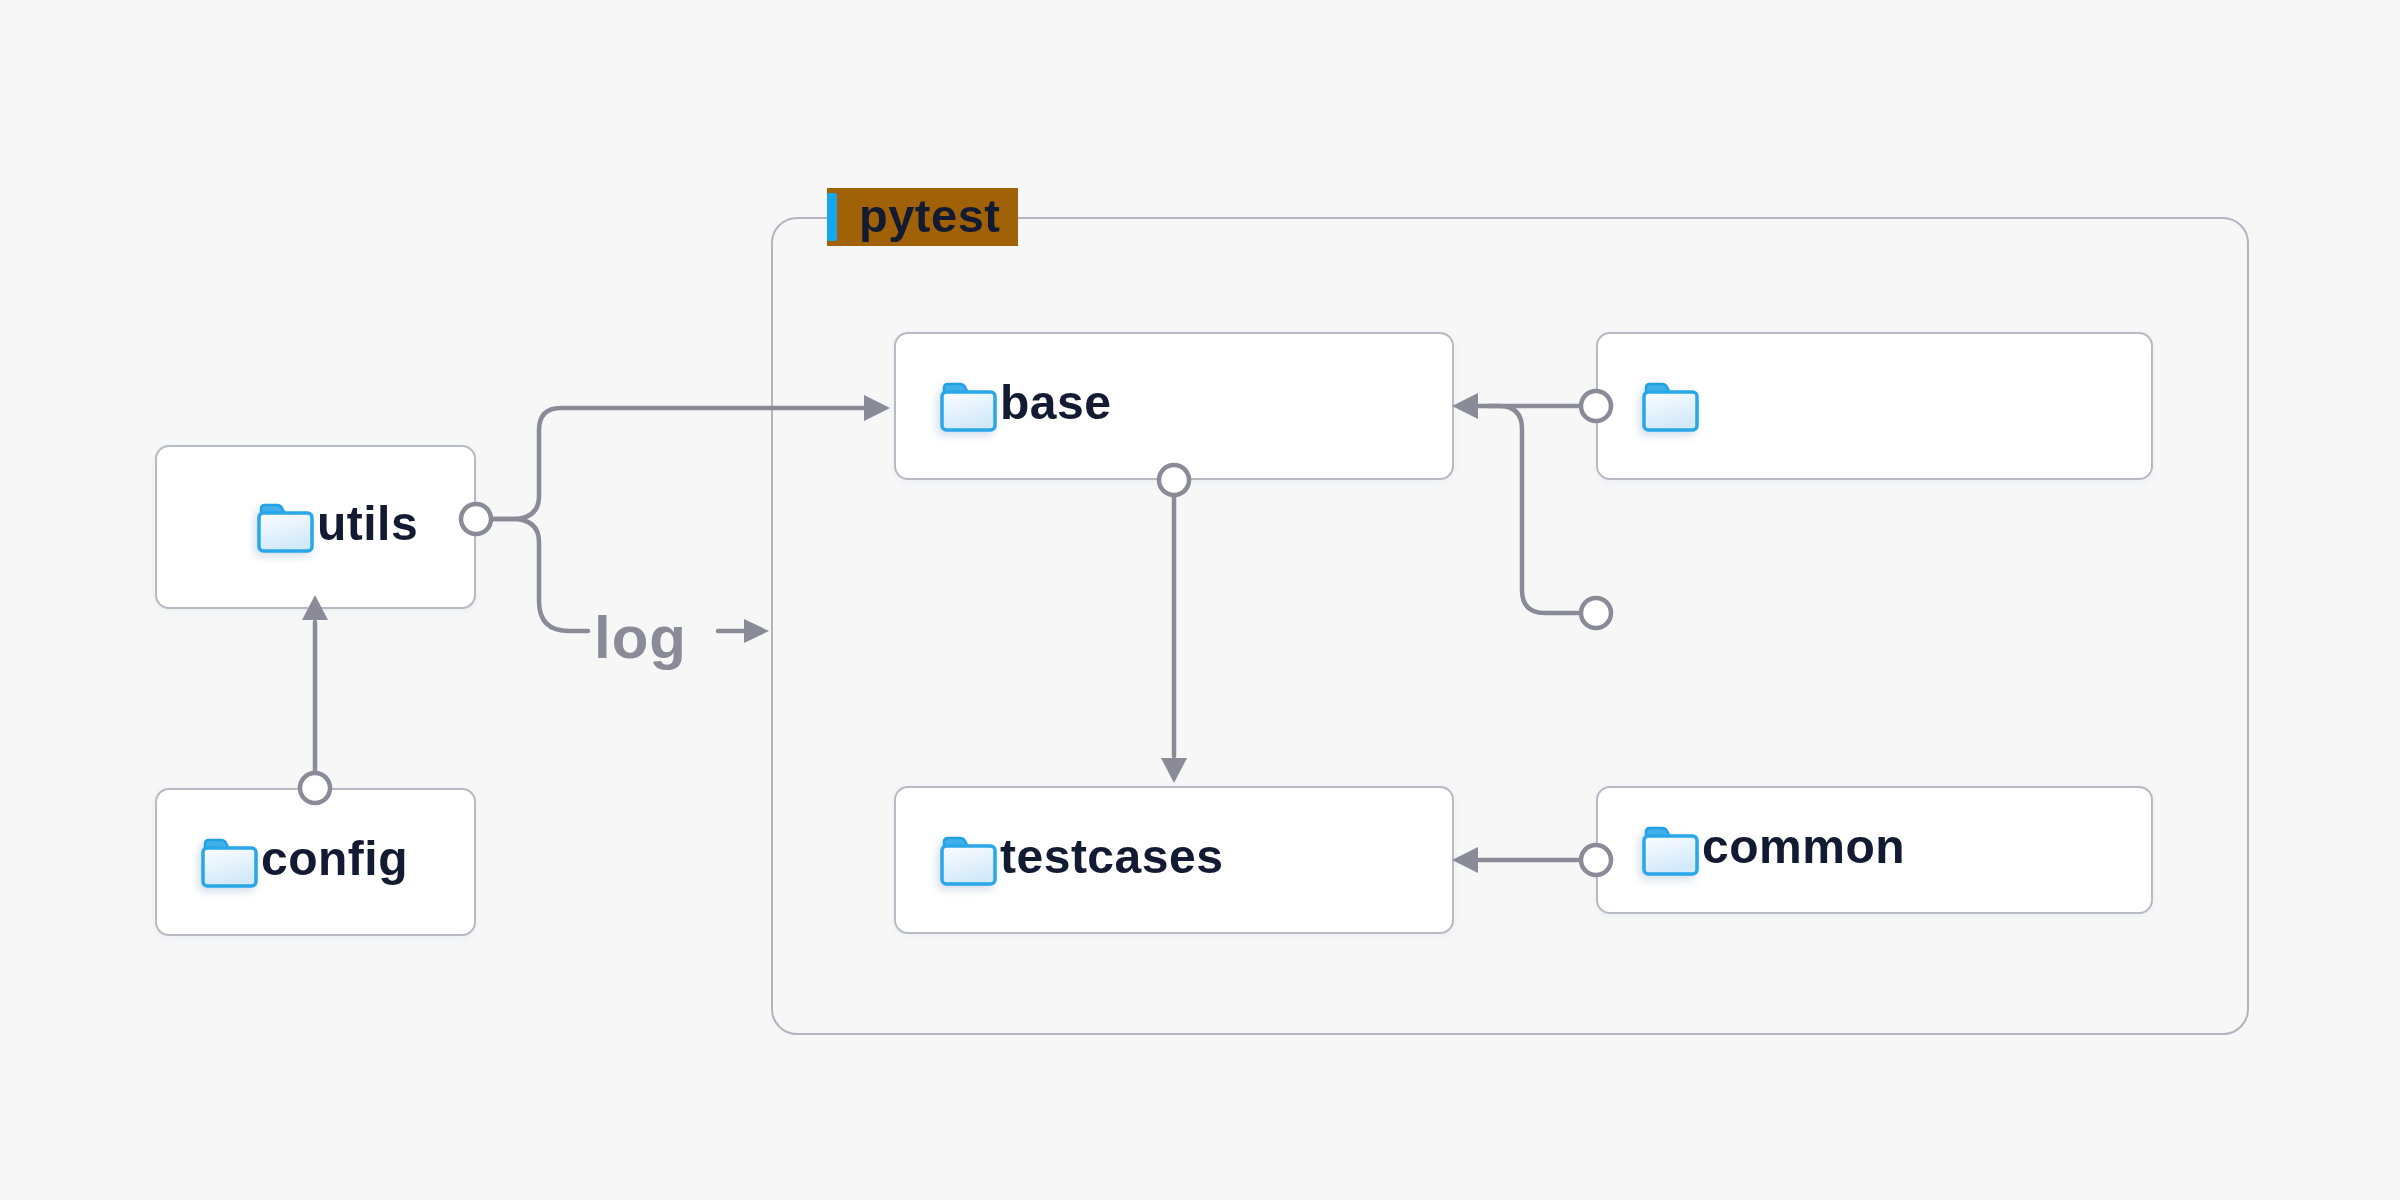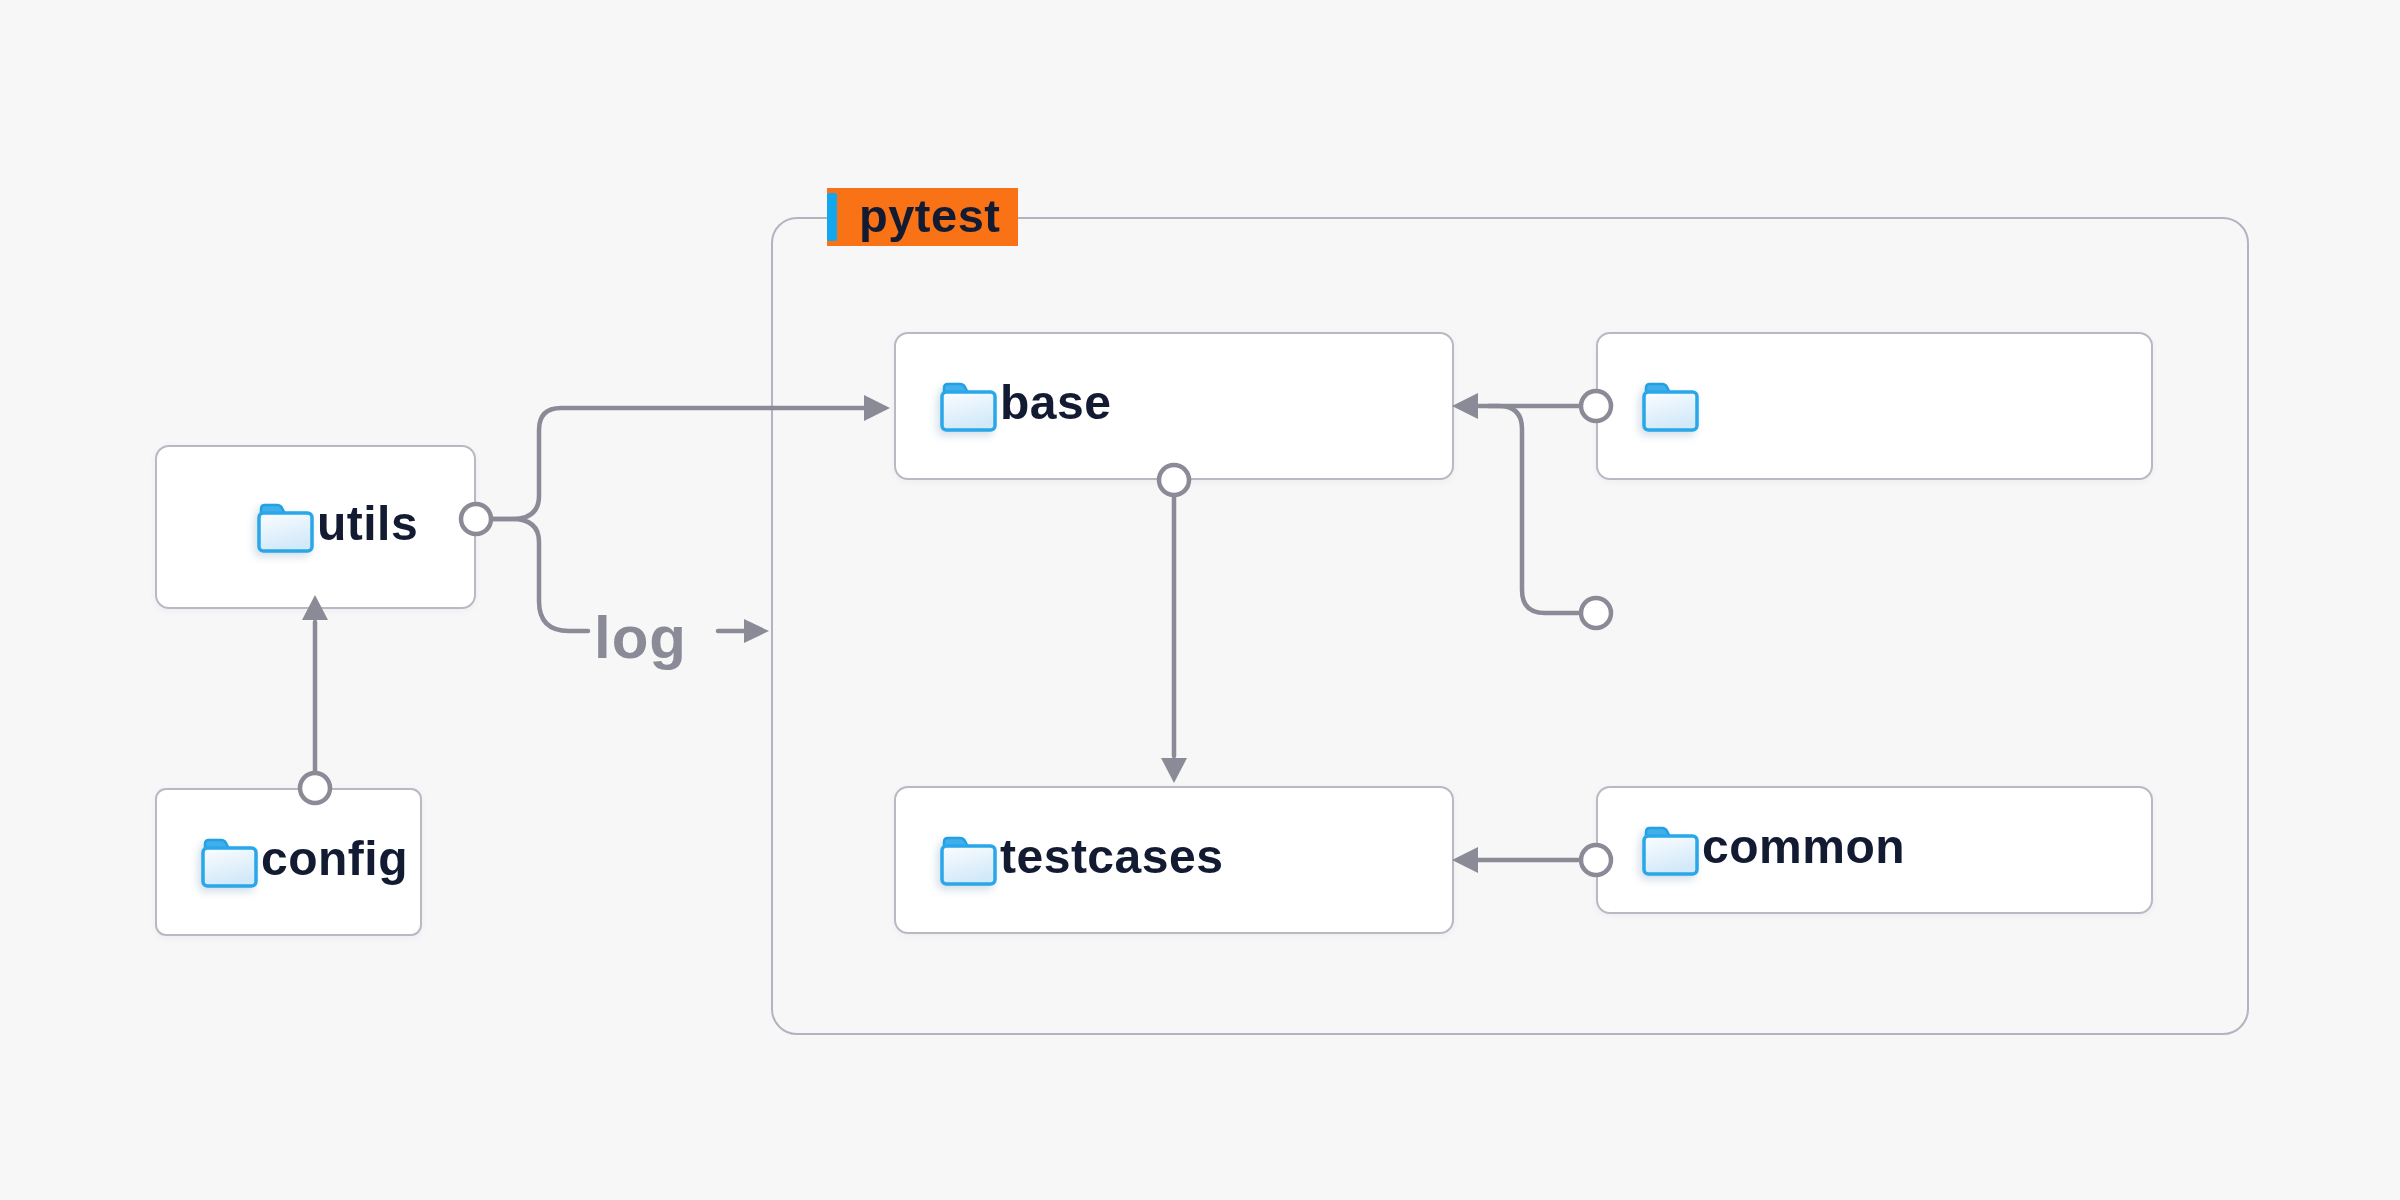--- a/index.html
+++ b/index.html
@@ -13,42 +13,42 @@
 
   
   .group{
     position:absolute;left:771px;top:217px;width:1474px;height:814px;
     border:2.5px solid #b4b4c1;border-radius:26px;
     background:transparent;z-index:1;
   }
   .group-label{
     position:absolute;left:827px;top:188px;height:58px;
     display:flex;align-items:center;gap:22px;
-    background:#f97316;padding:0 18px 0 0;z-index:4;
+    background:#a16207;padding:0 18px 0 0;z-index:4;
   }
   .accent-bar{width:10px;height:48px;background:#12a7ee;border-radius:2px;}
   .group-label-text{
     font-size:47px;font-weight:600;color:#131b33;letter-spacing:.5px;line-height:1;
     padding-bottom:4px;
   }
 
   
   .node{
     position:absolute;background:#ffffff;
     border:2px solid #b9b9c4;border-radius:14px;
     display:flex;align-items:center;
     padding-left:40px;box-sizing:border-box;
     box-shadow:0 2px 6px rgba(100,110,130,0.07);
     z-index:2;
   }
   .node-label{font-size:48px;font-weight:600;color:#131b33;letter-spacing:.5px;line-height:1;padding-bottom:6px;}
   .folder-icon{flex:0 0 auto;filter:drop-shadow(-3px 4px 4px rgba(125,160,185,0.35));}
 
   .n-utils     {left:155px; top:445px; width:321px; height:164px;justify-content:center;}
-  .n-config    {left:155px; top:788px; width:267px; height:148px;border-radius:11px;}
+  .n-config    {left:155px; top:788px; width:321px; height:148px;}
   .n-base      {left:894px; top:332px; width:560px; height:148px;}
   .n-testcases {left:894px; top:786px; width:560px; height:148px;}
   .n-pymilvus  {left:1596px;top:332px; width:557px; height:148px;}
   .n-check     {left:1596px;top:539px; width:557px; height:148px;}
   .n-common    {left:1596px;top:786px; width:557px; height:128px;}
 
   
   .edges{position:absolute;left:0;top:0;width:2400px;height:1200px;z-index:3;pointer-events:none;}
   .edges path{stroke:#8b8b97;stroke-width:4.5;fill:none;stroke-linecap:round;}
   .edges polygon{fill:#8b8b97;stroke:none;}

